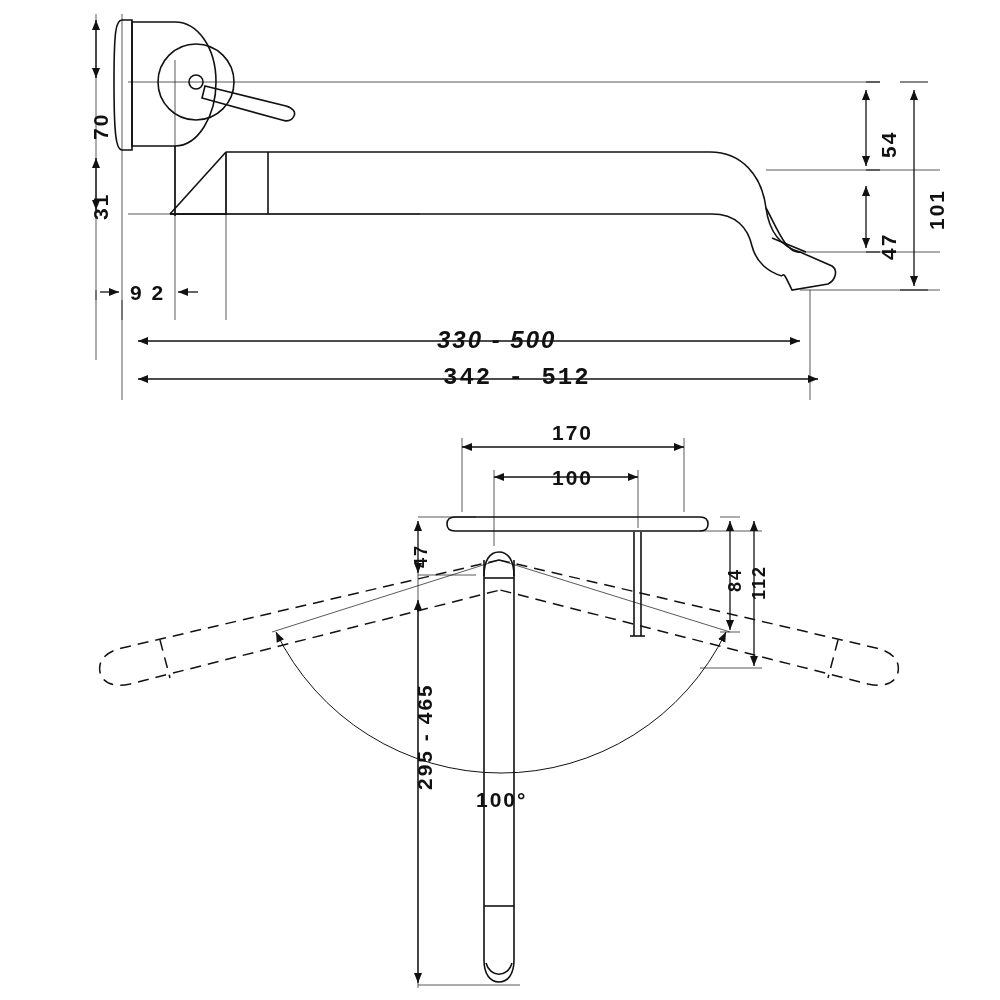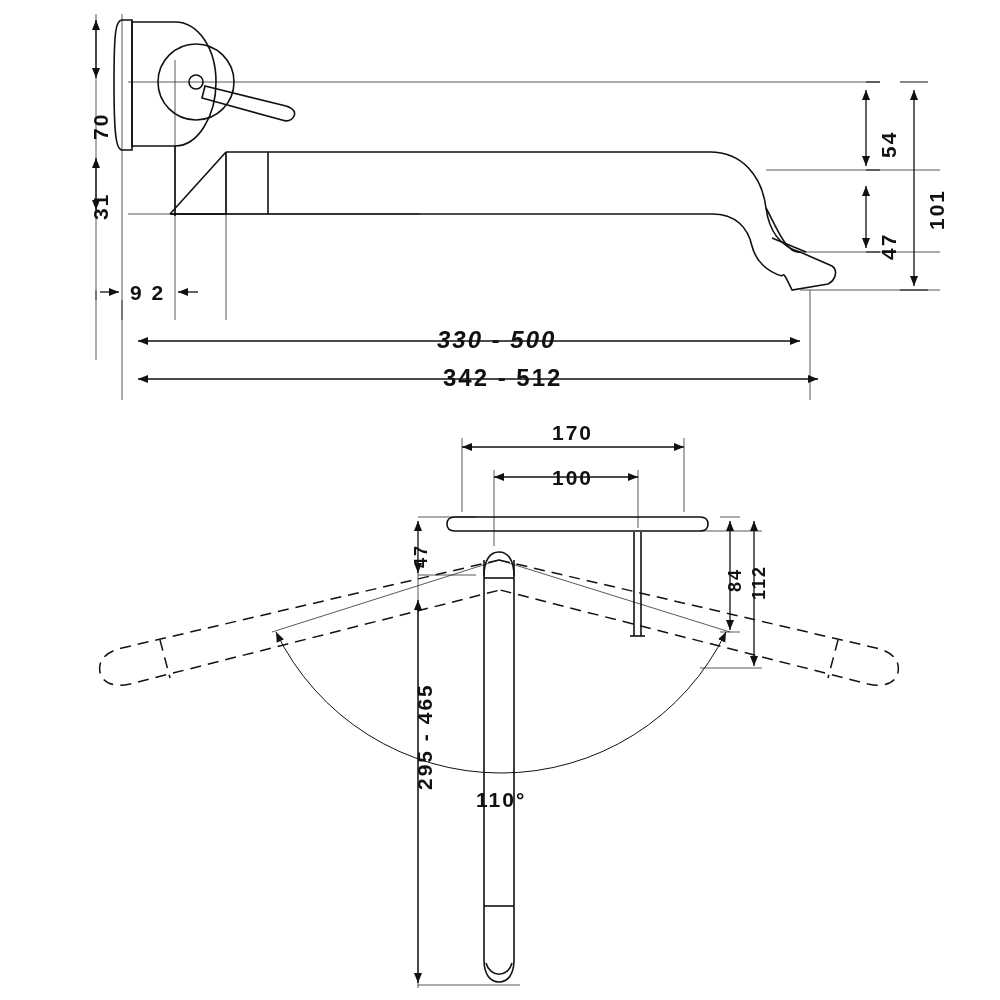--- a/index.html
+++ b/index.html
@@ -162,23 +162,23 @@
     </g>
   </svg>
 
   <div class="dimtext vtext" style="left:90px;top:140px;">70</div>
   <div class="dimtext vtext" style="left:90px;top:220px;">31</div>
   <div class="dimtext" style="left:130px;top:282px;">9 2</div>
   <div class="dimtext vtext" style="left:878px;top:158px;">54</div>
   <div class="dimtext vtext" style="left:878px;top:260px;">47</div>
   <div class="dimtext vtext" style="left:926px;top:230px;">101</div>
   <div class="dimtext" style="left:437px;top:328px;font-size:24px;font-style:italic;">330 - 500</div>
-  <div class="dimtext" style="left:443px;top:366px;font-size:24px;">342 - 512</div>
+  <div class="dimtext" style="left:443px;top:366px;font-size:24px;font-family:Liberation Mono, monospace;">342 - 512</div>
 
   <div class="dimtext" style="left:552px;top:422px;">170</div>
   <div class="dimtext" style="left:552px;top:467px;">100</div>
   <div class="dimtext vtext" style="left:412px;top:568px;font-size:18px;">47</div>
   <div class="dimtext vtext" style="left:726px;top:592px;font-size:18px;">84</div>
   <div class="dimtext vtext" style="left:750px;top:600px;font-size:18px;">112</div>
   <div class="dimtext vtext" style="left:414px;top:790px;">295 - 465</div>
-  <div class="dimtext" style="left:476px;top:789px;">110°</div>
+  <div class="dimtext" style="left:476px;top:789px;">100°</div>
 
 </div>
 
 </body></html>

